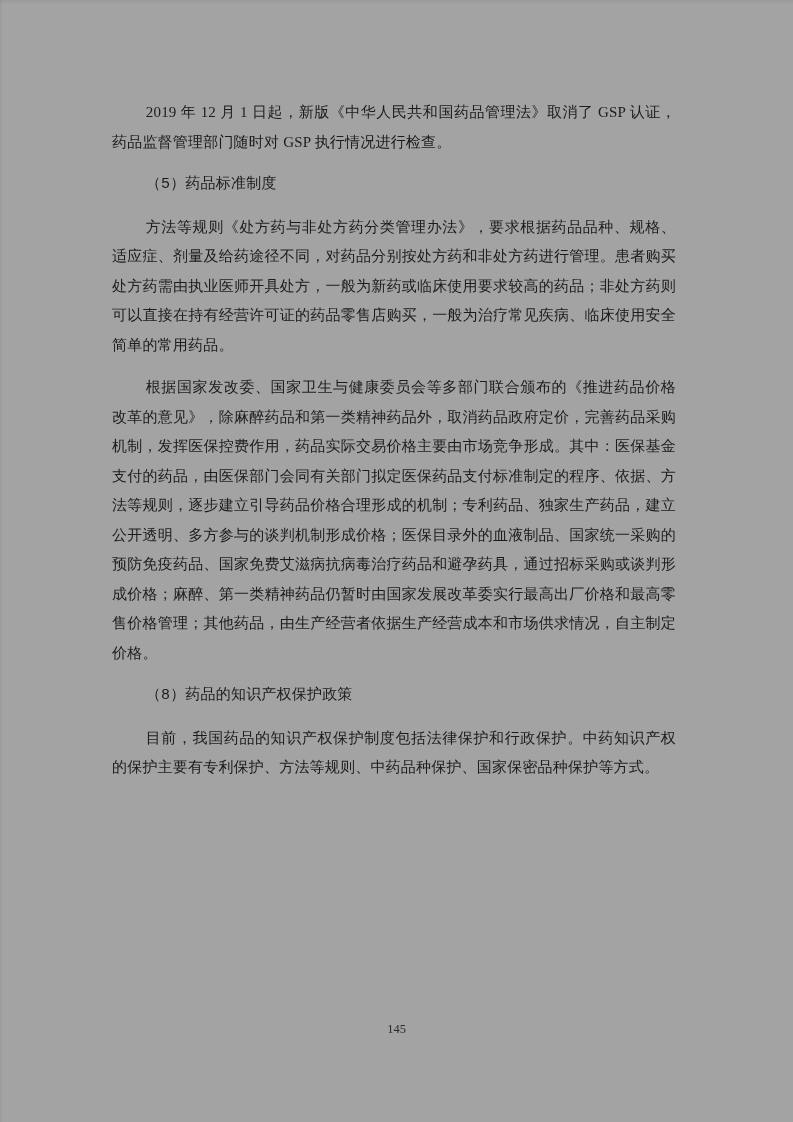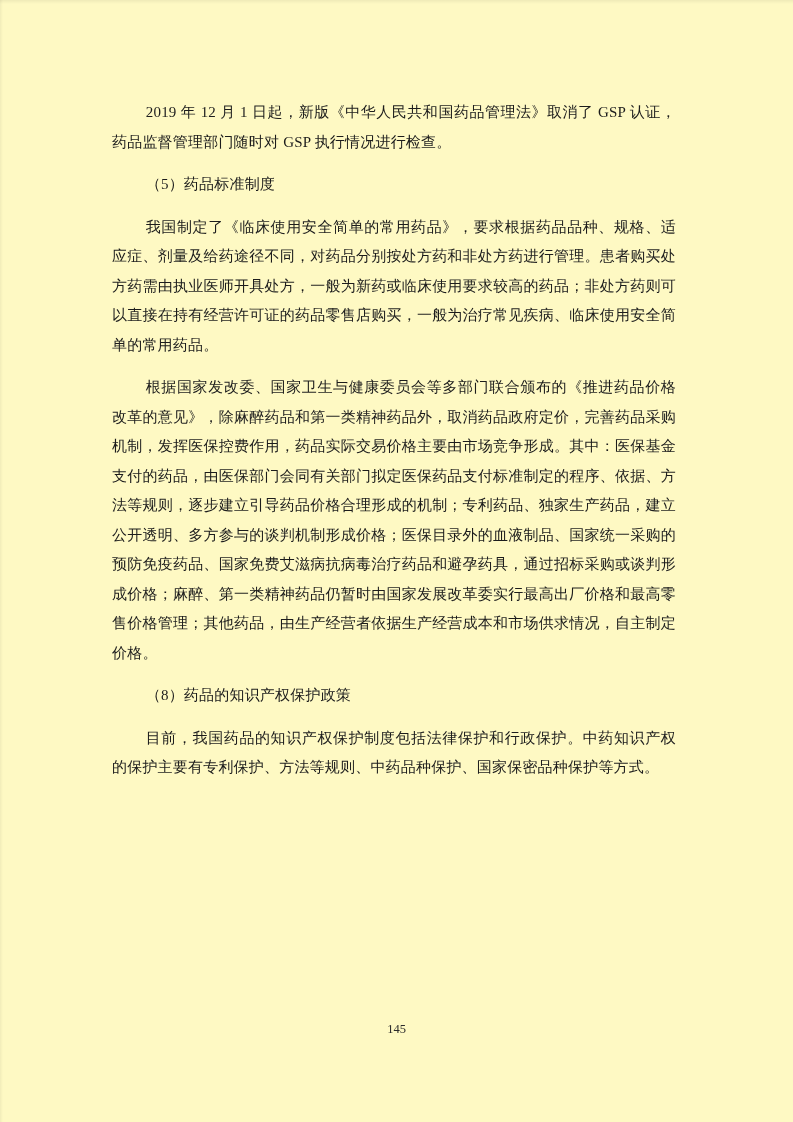--- a/index.html
+++ b/index.html
@@ -4,21 +4,21 @@
 <style>
   html, body {
     margin: 0;
     padding: 0;
     background: #ffffff;
   }
   .page {
     position: relative;
     width: 793px;
     height: 1122px;
-    background: #fef9c3;
+    background: #a3a3a3;
     overflow: hidden;
     font-family: "Liberation Serif", "DejaVu Serif", serif;
     color: #1c1c1c;
   }
   
   .scan-edge-top {
     position: absolute;
     left: 0; top: 0;
     width: 100%; height: 4px;
     background: linear-gradient(to bottom, rgba(0,0,0,0.06), rgba(0,0,0,0));
@@ -42,20 +42,21 @@
     font-size: 15px;
     line-height: 29.5px;
     text-align: justify;
     text-indent: 2.25em;
     letter-spacing: 0.2px;
     font-weight: normal;
     color: #1c1c1c;
   }
   .heading {
     text-align: left;
+    font-family: Liberation Mono, monospace;
   }
   .para:last-child { margin-bottom: 0; }
   .footer {
     position: absolute;
     left: 0;
     top: 1019px;
     width: 100%;
     text-align: center;
   }
   .pageno {
@@ -71,21 +72,21 @@
   <div class="scan-edge-top"></div>
   <div class="scan-edge-left"></div>
 
   <div class="content">
     <p class="para">2019 年 12 月 1 日起，新版《中华人民共和国药品管理法》取消了 GSP 认证，药品监督管理部门随时对 GSP 执行情况进行检查。</p>
 
     <p class="heading">（5）药品标准制度</p>
 
 
 
-    <p class="para">我国制定了《临床使用安全简单的常用药品》，要求根据药品品种、规格、适应症、剂量及给药途径不同，对药品分别按处方药和非处方药进行管理。患者购买处方药需由执业医师开具处方，一般为新药或临床使用要求较高的药品；非处方药则可以直接在持有经营许可证的药品零售店购买，一般为治疗常见疾病、临床使用安全简单的常用药品。</p>
+    <p class="para">方法等规则《处方药与非处方药分类管理办法》，要求根据药品品种、规格、适应症、剂量及给药途径不同，对药品分别按处方药和非处方药进行管理。患者购买处方药需由执业医师开具处方，一般为新药或临床使用要求较高的药品；非处方药则可以直接在持有经营许可证的药品零售店购买，一般为治疗常见疾病、临床使用安全简单的常用药品。</p>
 
 
     <p class="para">根据国家发改委、国家卫生与健康委员会等多部门联合颁布的《推进药品价格改革的意见》，除麻醉药品和第一类精神药品外，取消药品政府定价，完善药品采购机制，发挥医保控费作用，药品实际交易价格主要由市场竞争形成。其中：医保基金支付的药品，由医保部门会同有关部门拟定医保药品支付标准制定的程序、依据、方法等规则，逐步建立引导药品价格合理形成的机制；专利药品、独家生产药品，建立公开透明、多方参与的谈判机制形成价格；医保目录外的血液制品、国家统一采购的预防免疫药品、国家免费艾滋病抗病毒治疗药品和避孕药具，通过招标采购或谈判形成价格；麻醉、第一类精神药品仍暂时由国家发展改革委实行最高出厂价格和最高零售价格管理；其他药品，由生产经营者依据生产经营成本和市场供求情况，自主制定价格。</p>
 
     <p class="heading">（8）药品的知识产权保护政策</p>
 
     <p class="para">目前，我国药品的知识产权保护制度包括法律保护和行政保护。中药知识产权的保护主要有专利保护、方法等规则、中药品种保护、国家保密品种保护等方式。</p>
   </div>
 
   <div class="footer">

